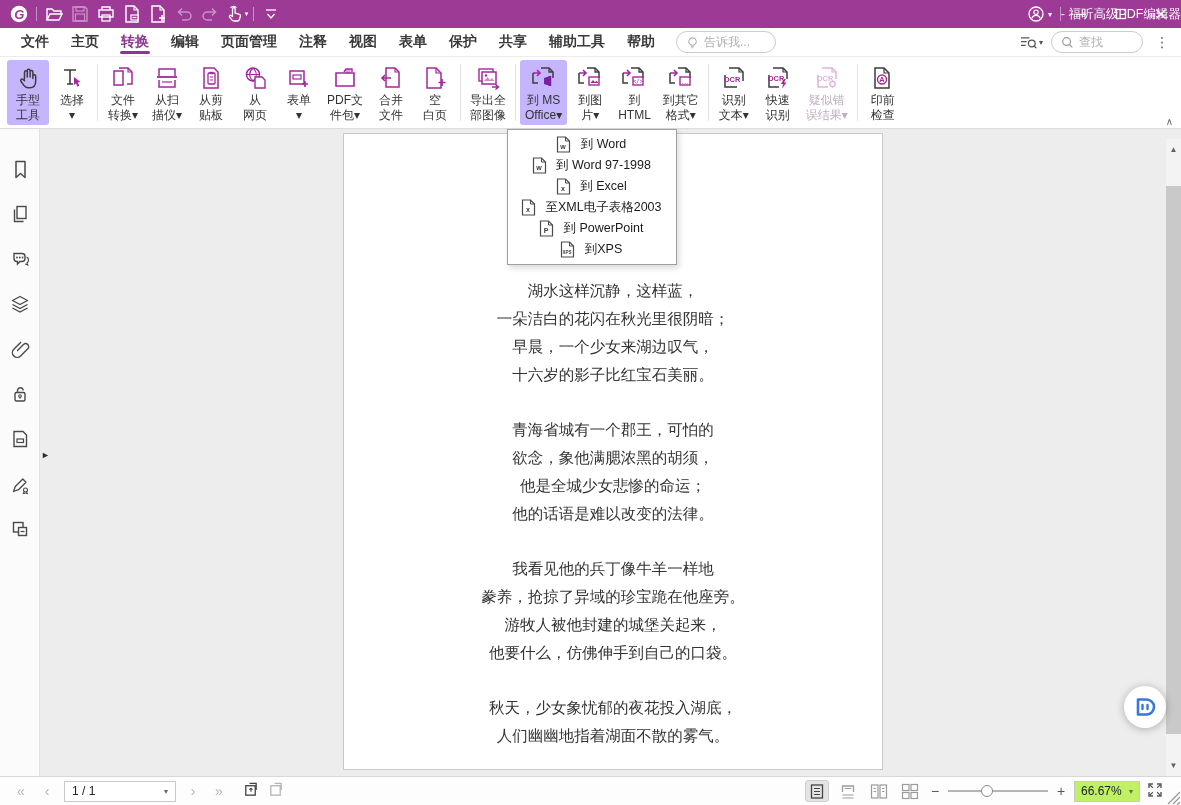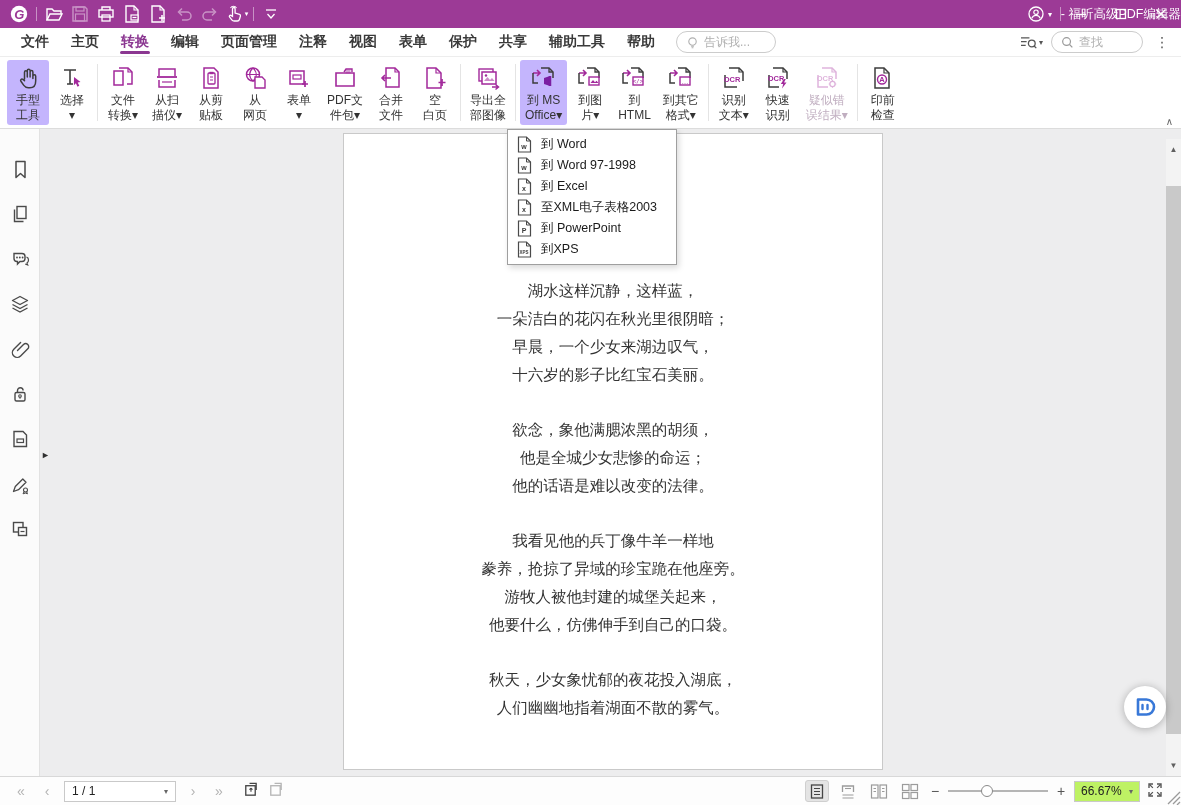--- a/index.html
+++ b/index.html
@@ -72,21 +72,21 @@
   .varrow.up{ top:3px; } .varrow.down{ bottom:3px; }
   .vthumb{ position:absolute; left:0; width:15px; top:47px; height:548px; background:#c9c9c9; }
 
   .chat-fab{ position:absolute; right:15px; top:557px; width:42px; height:42px; border-radius:50%;
     background:#fff; box-shadow:0 1px 8px rgba(0,0,0,.28); display:flex; align-items:center; justify-content:center; }
 
   
   .menu{ position:absolute; left:507px; top:129px; width:170px; background:#fff;
     border:1px solid #9f9f9f; box-shadow:2px 3px 6px rgba(0,0,0,.15); padding:4px 0; z-index:60; }
   .mitem{ height:21px; display:flex; align-items:center; gap:9px; padding:0 10px 0 8px;
-    font-size:12.5px; color:#1a1a1a; white-space:nowrap; cursor:default; }
+    font-size:12.5px; color:#1a1a1a; white-space:nowrap; cursor:default;justify-content:center; }
   .micon{ width:16px; display:flex; justify-content:center; }
 
   
   .statusbar{ position:absolute; left:0; right:0; bottom:0; height:29px; background:#fdfdfd;
     border-top:1px solid #d8d8d8; display:flex; align-items:center; font-size:12px; color:#555; }
   .sb-left{ display:flex; align-items:center; gap:8px; padding-left:12px; }
   .nav-ch{ font-size:14px; color:#b3b3b3; width:18px; text-align:center; }
   .pagebox{ width:112px; height:21px; border:1px solid #c9c9c9; background:#fff; display:flex;
     align-items:center; justify-content:space-between; padding:0 7px; color:#222; }
   .caret{ color:#666; font-size:8px; }
@@ -564,20 +564,21 @@
 
   <div class="page">
     <div class="poem" id="poem">
         <div class="stanza">
           <div class="pline">湖水这样沉静，这样蓝，</div>
           <div class="pline">一朵洁白的花闪在秋光里很阴暗；</div>
           <div class="pline">早晨，一个少女来湖边叹气，</div>
           <div class="pline">十六岁的影子比红宝石美丽。</div>
         </div>
         <div class="stanza">
+          <div class="pline">青海省城有一个郡王，可怕的</div>
           <div class="pline">欲念，象他满腮浓黑的胡须，</div>
           <div class="pline">他是全城少女悲惨的命运；</div>
           <div class="pline">他的话语是难以改变的法律。</div>
         </div>
         <div class="stanza">
           <div class="pline">我看见他的兵丁像牛羊一样地</div>
           <div class="pline">豢养，抢掠了异域的珍宝跪在他座旁。</div>
           <div class="pline">游牧人被他封建的城堡关起来，</div>
           <div class="pline">他要什么，仿佛伸手到自己的口袋。</div>
         </div>

